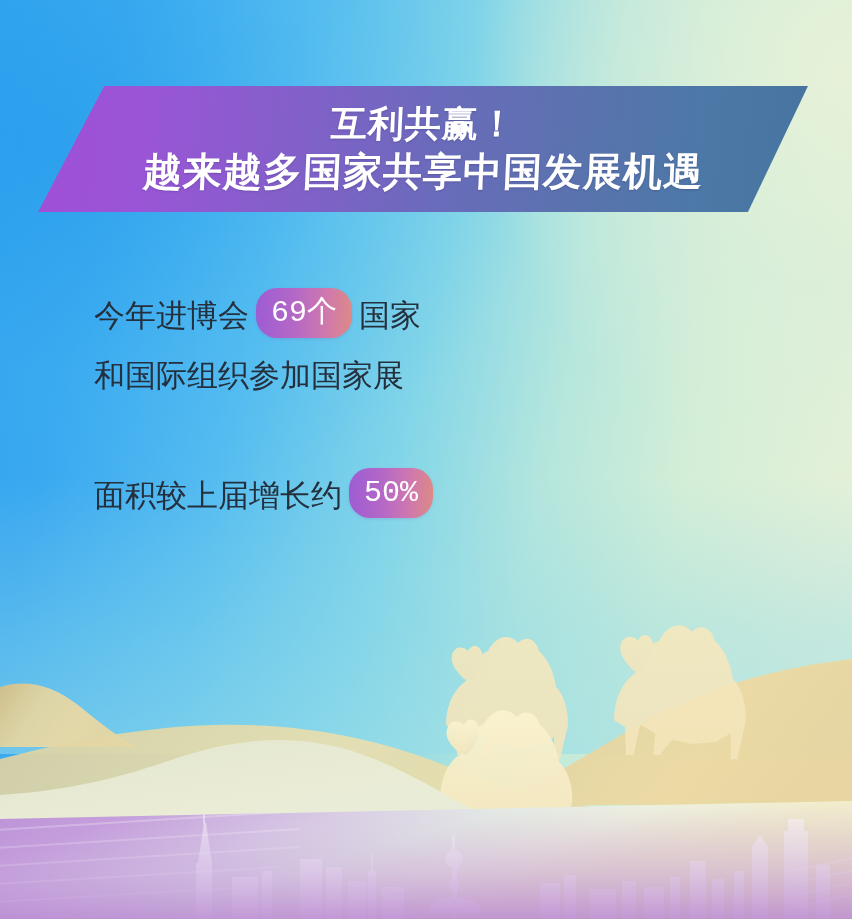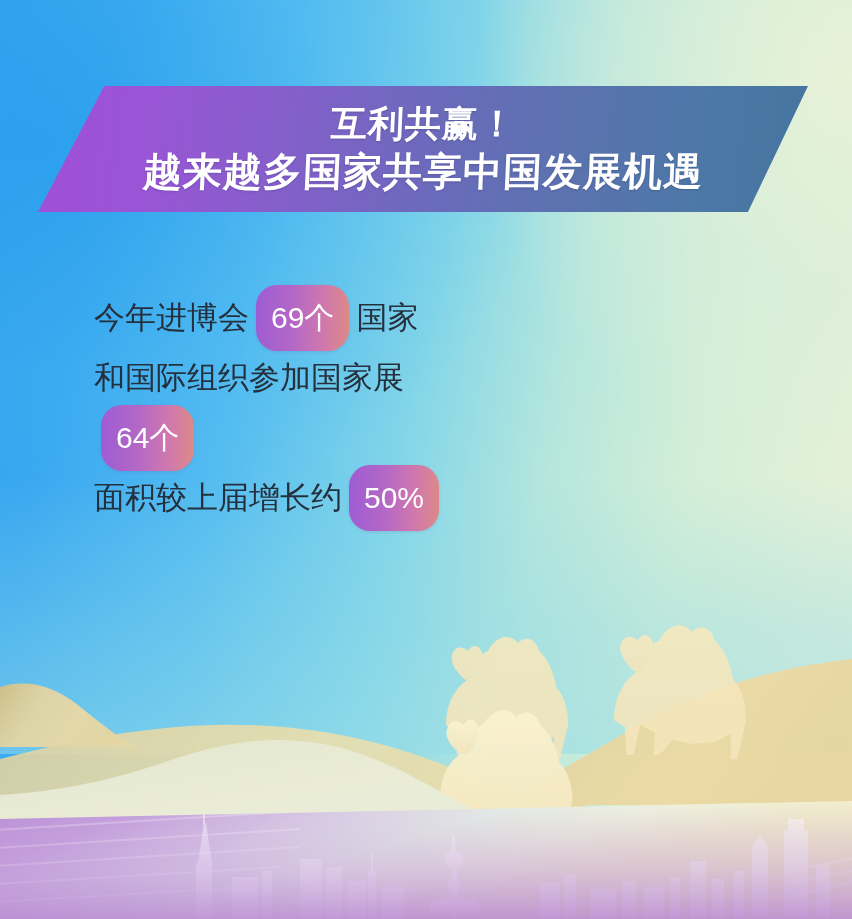--- a/index.html
+++ b/index.html
@@ -103,37 +103,36 @@
 
   
   .facts {
     position: absolute;
     left: 94px;
     top: 288px;
     width: 700px;
   }
   .fact-line {
     display: flex;
-    align-items: center;
     height: 60px;
     color: #24303e;
     font-size: 31px;
     line-height: 60px;
     white-space: nowrap;
-    font-family: Liberation Sans, sans-serif;
+    font-family: Liberation Mono, monospace;
   }
   .fact-seg {
     display: inline-block;
   }
   .pill {
     display: inline-flex;
     align-items: center;
     justify-content: center;
     height: 42px;
-    padding: 12px 15px;
+    padding: 4px 15px;
     margin: 0 7px;
     border-radius: 21px;
     color: #ffffff;
     font-size: 30px;
     font-weight: normal;
     line-height: 42px;
     background: linear-gradient(92deg, #a45ad2 0%, #bb6bc8 38%, #d177b4 66%, #e0897f 100%);
     box-shadow: 0 1px 3px rgba(120,70,150,0.18);
   }
   .pill.pill-short {
@@ -347,21 +346,20 @@
       <div class="fact-line">
         <span class="fact-seg">今年进博会</span>
         <span class="pill pill-wide">69个</span>
         <span class="fact-seg">国家</span>
       </div>
       <div class="fact-line">
         <span class="fact-seg">和</span>
         <span class="fact-seg">国际组织参加国家展</span>
       </div>
       <div class="fact-line">
-        <span class="pill pill-wide">64个</span>
       </div>
       <div class="fact-line">
         <span class="fact-seg">面积较上届增长约</span>
         <span class="pill pill-wide">50%</span>
       </div>
     </div>
 
 </div>
 
 </body></html>

